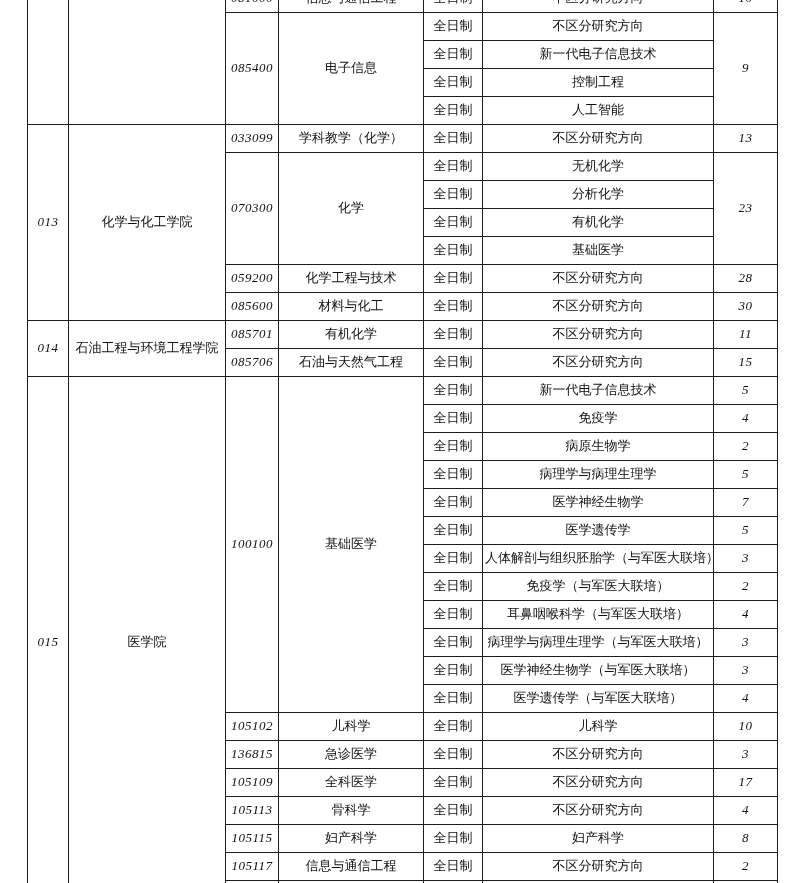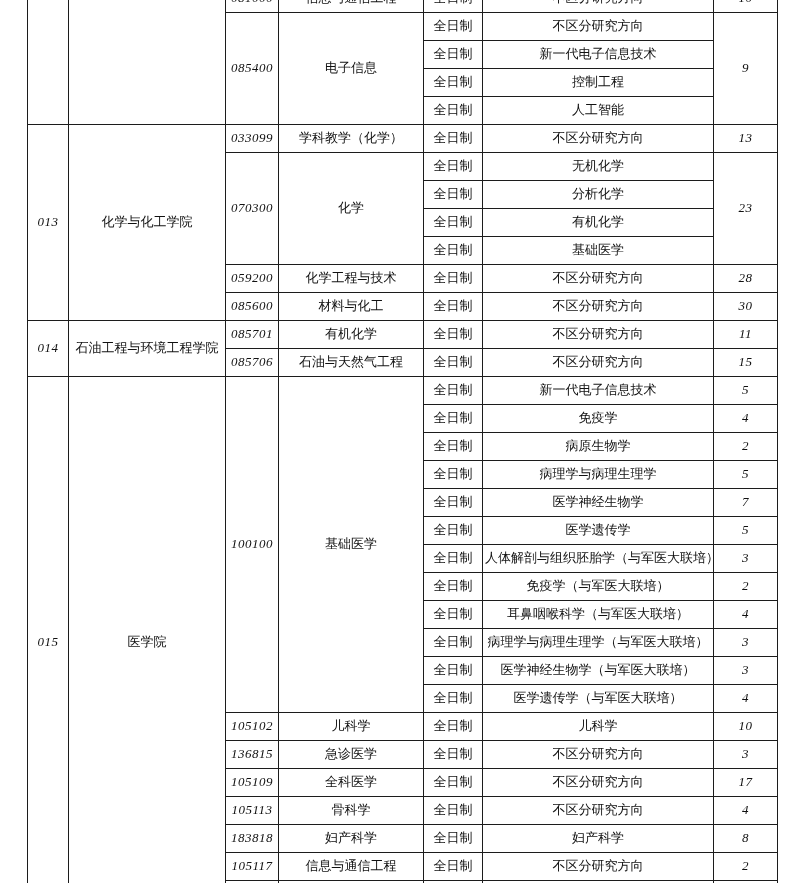--- a/index.html
+++ b/index.html
@@ -227,21 +227,21 @@
           <td class="num">17</td>
         </tr>
         <tr>
           <td class="num">105113</td>
           <td>骨科学</td>
           <td>全日制</td>
           <td>不区分研究方向</td>
           <td class="num">4</td>
         </tr>
         <tr>
-          <td class="num">183818</td>
+          <td class="num">105115</td>
           <td>妇产科学</td>
           <td>全日制</td>
           <td>妇产科学</td>
           <td class="num">8</td>
         </tr>
         <tr>
           <td class="num">105117</td>
           <td>信息与通信工程</td>
           <td>全日制</td>
           <td>不区分研究方向</td>

